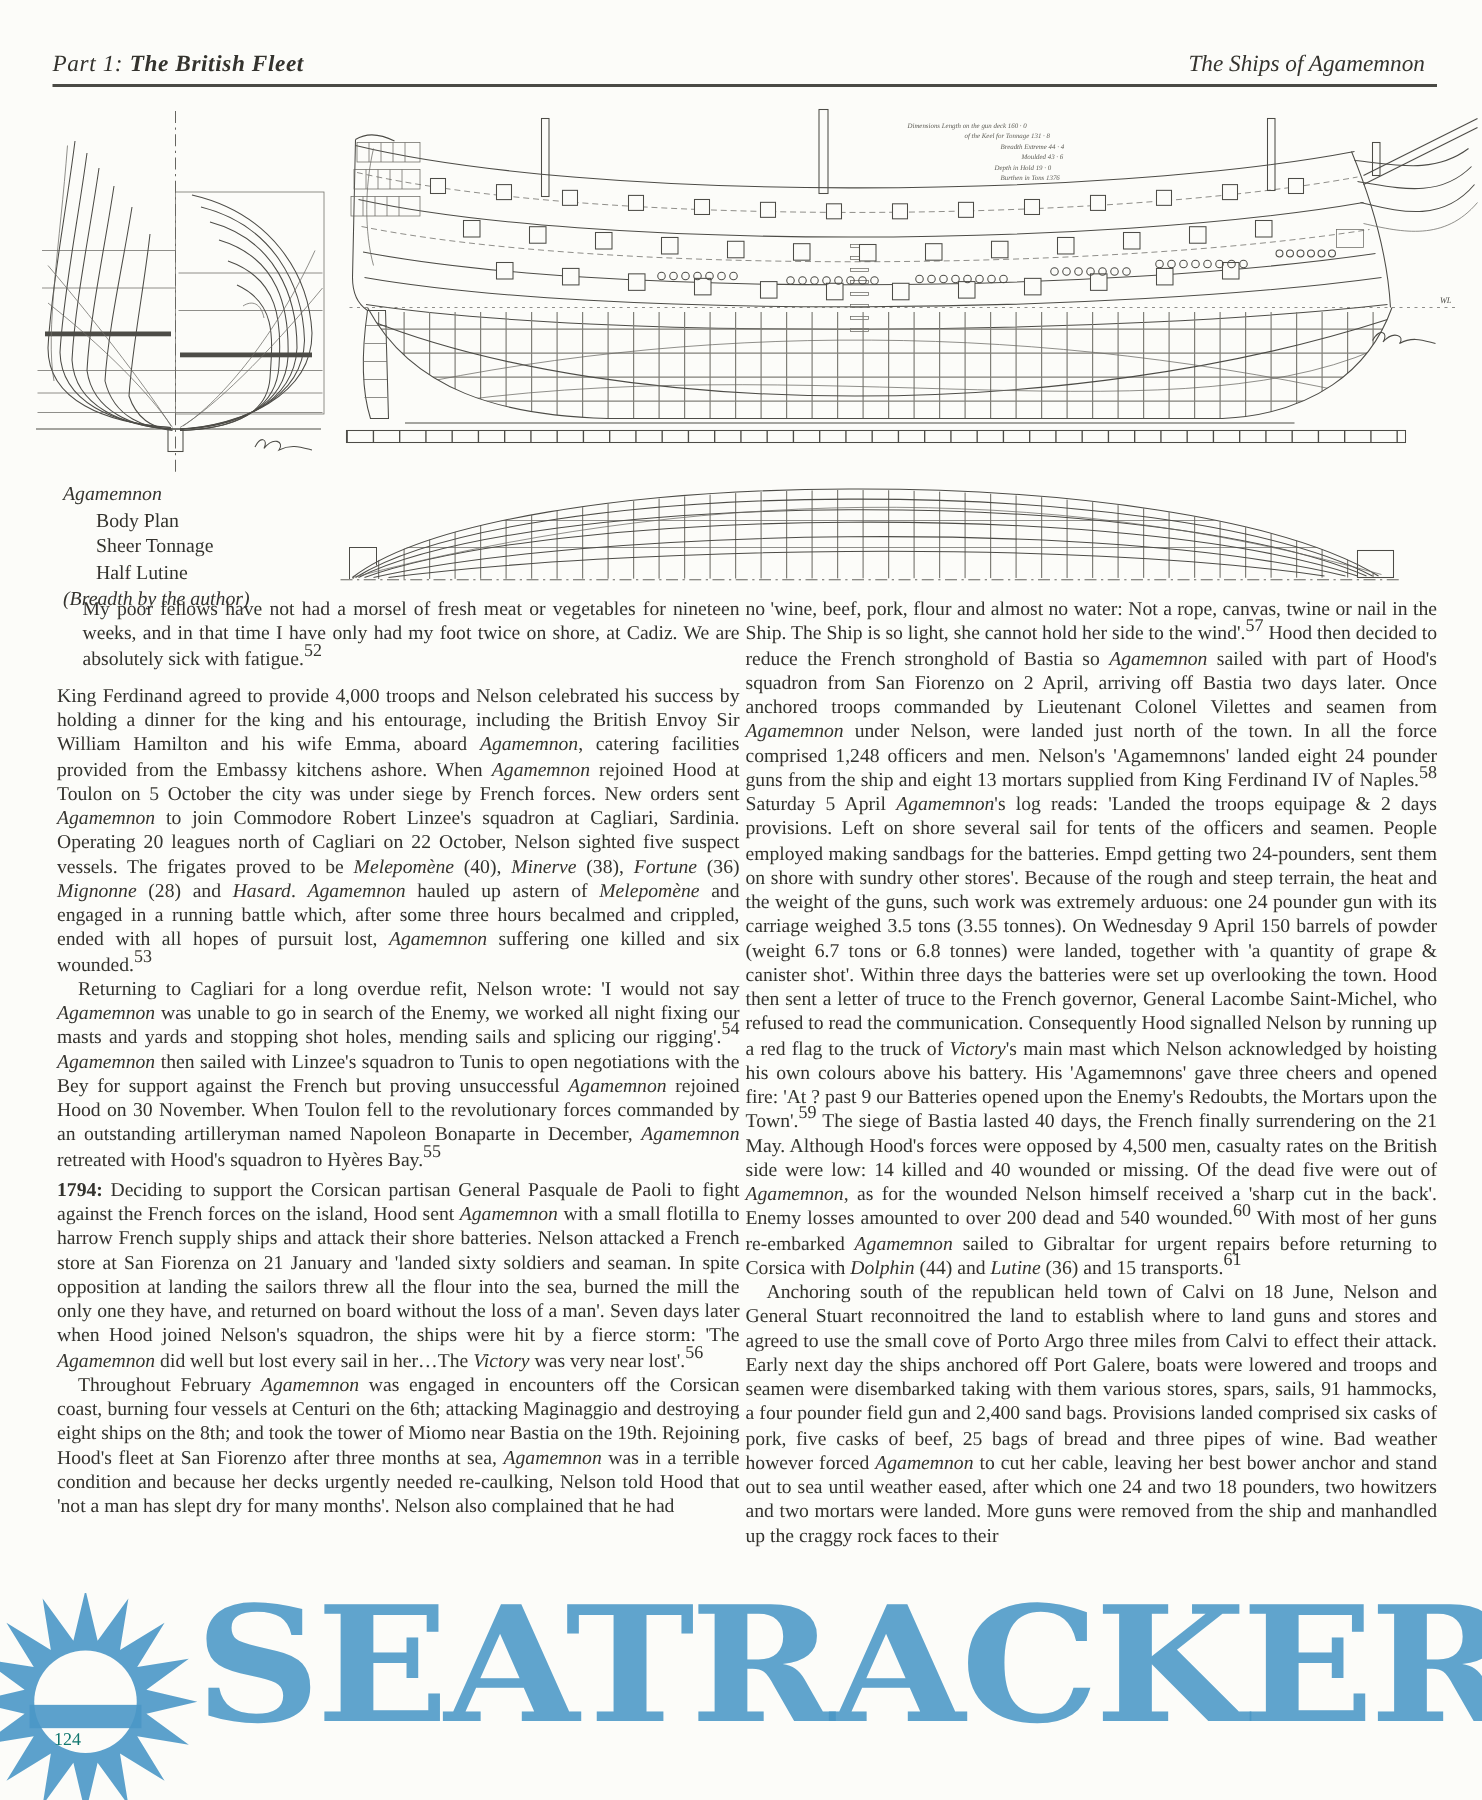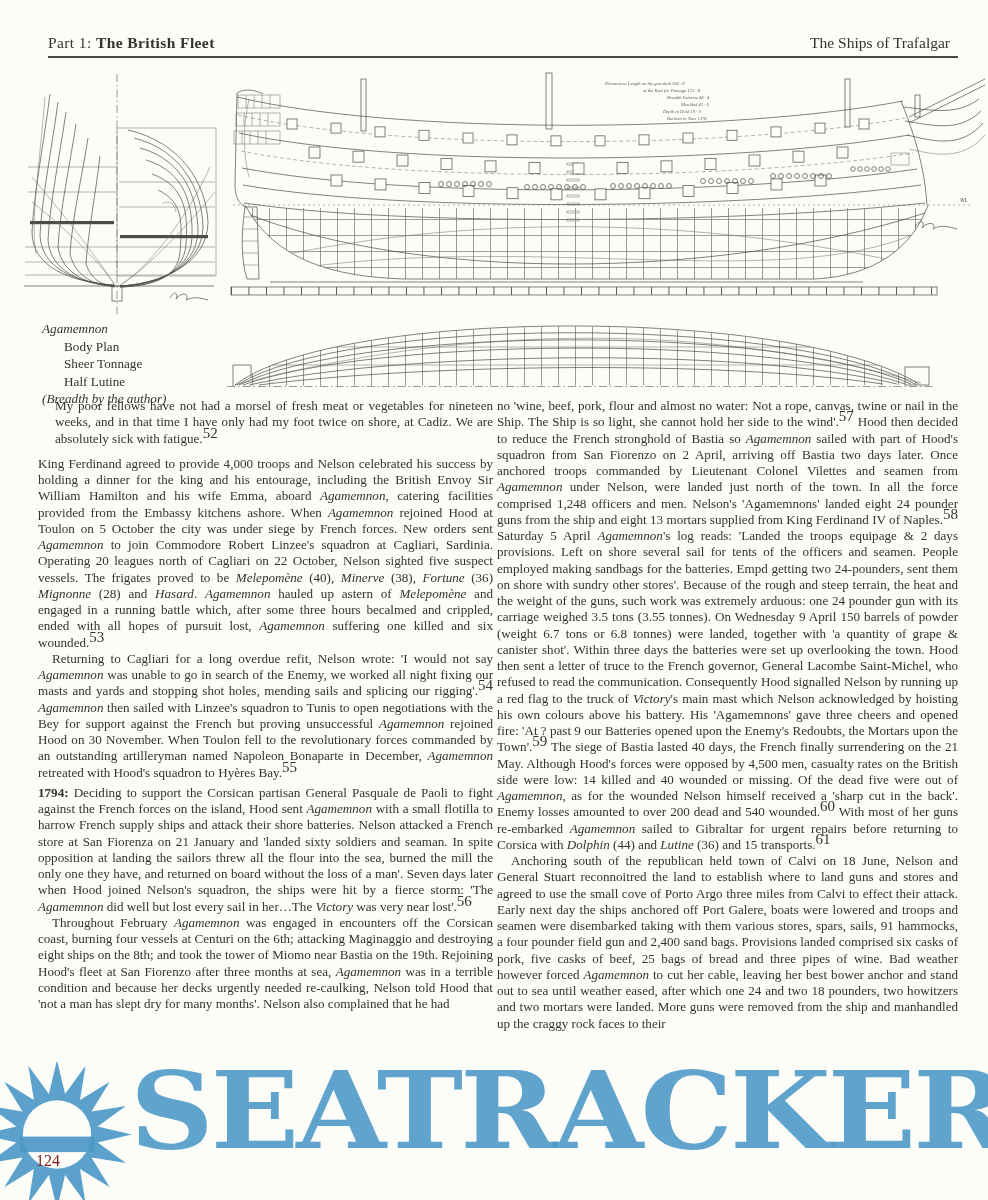--- a/index.html
+++ b/index.html
@@ -1,20 +1,20 @@
 <!DOCTYPE html>
 <html><head>
 <meta charset="utf-8">
 <style>
   html,body{margin:0;padding:0;background:#e8e8e4;}
   .page{position:relative;width:988px;height:1200px;margin:0 auto;background:#fcfcf9;
         font-family:"Liberation Serif","DejaVu Serif",serif;color:#34332e;overflow:hidden;}
   
-  .hdr{position:absolute;top:30px;left:48px;right:30px;height:24px;
-       border-bottom:2px solid #4a4a45;padding-bottom:2px;}
+  .hdr{position:absolute;top:30px;left:35px;right:30px;height:24px;
+       border-bottom:2px solid #4a4a45;padding-bottom:2px;font-style:italic;}
   .hdr-left{position:absolute;left:0;bottom:4px;font-size:15.5px;letter-spacing:.4px;}
   .hdr-left b{font-weight:bold;}
   .hdr-right{position:absolute;right:8px;bottom:4px;font-size:15.5px;}
   
   .bodyplan{position:absolute;left:10px;top:72px;width:215px;height:248px;}
   .mainplan{position:absolute;left:215px;top:65px;width:773px;height:330px;}
   svg .ln{fill:none;stroke:#4d4c47;stroke-width:.7;}
   svg .lt{fill:none;stroke:#6b6a64;stroke-width:.5;}
   svg .dash{stroke-dasharray:4,2.6;}
   svg .cline{fill:none;stroke:#55544e;stroke-width:.6;stroke-dasharray:8,3,1.5,3;}
@@ -27,38 +27,38 @@
   .cap-it{font-style:italic;}
   .cap-ind{padding-left:22px;font-family:Liberation Serif, serif;}
   
   .col{position:absolute;top:398px;font-size:13.1px;line-height:16.25px;text-align:justify;}
   .col-left{left:38px;width:455px;}
   .col-right{left:497px;width:461px;}
   .quote{padding-left:17px;margin-bottom:9px;}
   p.para{margin:0;}
   p.ind{text-indent:14px;}
   p.gap{margin-top:4px;}
-  sup{font-size:15px;line-height:0;}
-  
-  .pageno{position:absolute;left:36px;top:1152px;font-size:16px;z-index:7;color:#7f1d1d;}
+  sup{font-size:12px;line-height:0;}
+  
+  .pageno{position:absolute;left:36px;top:1152px;font-size:12px;z-index:7;color:#0f766e;}
   
   .wm-text{position:absolute;left:130px;top:1048px;z-index:6;white-space:nowrap;
            font-family:"DejaVu Serif",serif;font-weight:bold;font-size:116px;
            letter-spacing:-3px;transform:scaleY(.92);transform-origin:left top;
            color:rgba(74,151,198,.88);}
   .wm-star{position:absolute;left:-18px;top:1062px;z-index:5;}
 </style>
 </head>
 <body>
 
 <div class="page">
 
   <div class="hdr">
     <div class="hdr-left"><span>Part 1: </span><b>The British Fleet</b></div>
-    <div class="hdr-right">The Ships of Trafalgar</div>
+    <div class="hdr-right">The Ships of Agamemnon</div>
   </div>
 
   <svg class="bodyplan" viewBox="0 0 215 248" xmlns="http://www.w3.org/2000/svg">
     <line class="cline" x1="107" y1="2" x2="107" y2="243"></line>
     <rect class="lt" x="107" y="56" width="99" height="148"></rect>
     <line class="lt" x1="18" y1="95" x2="107" y2="95"></line>
     <line class="lt" x1="18" y1="120" x2="107" y2="120"></line>
     <line class="lt" x1="109" y1="110" x2="205" y2="110"></line>
     <line class="lt" x1="109" y1="135" x2="205" y2="135"></line>
     <line class="lt" x1="15" y1="175" x2="205" y2="175"></line>

